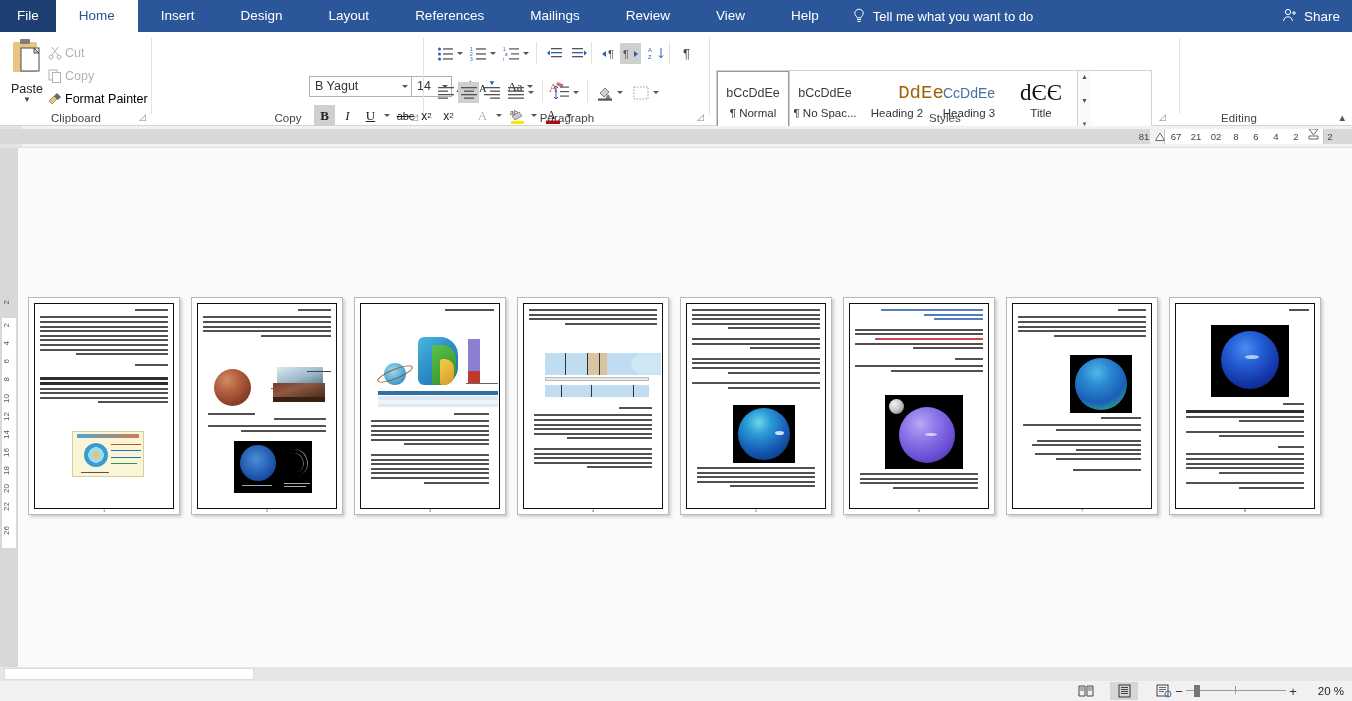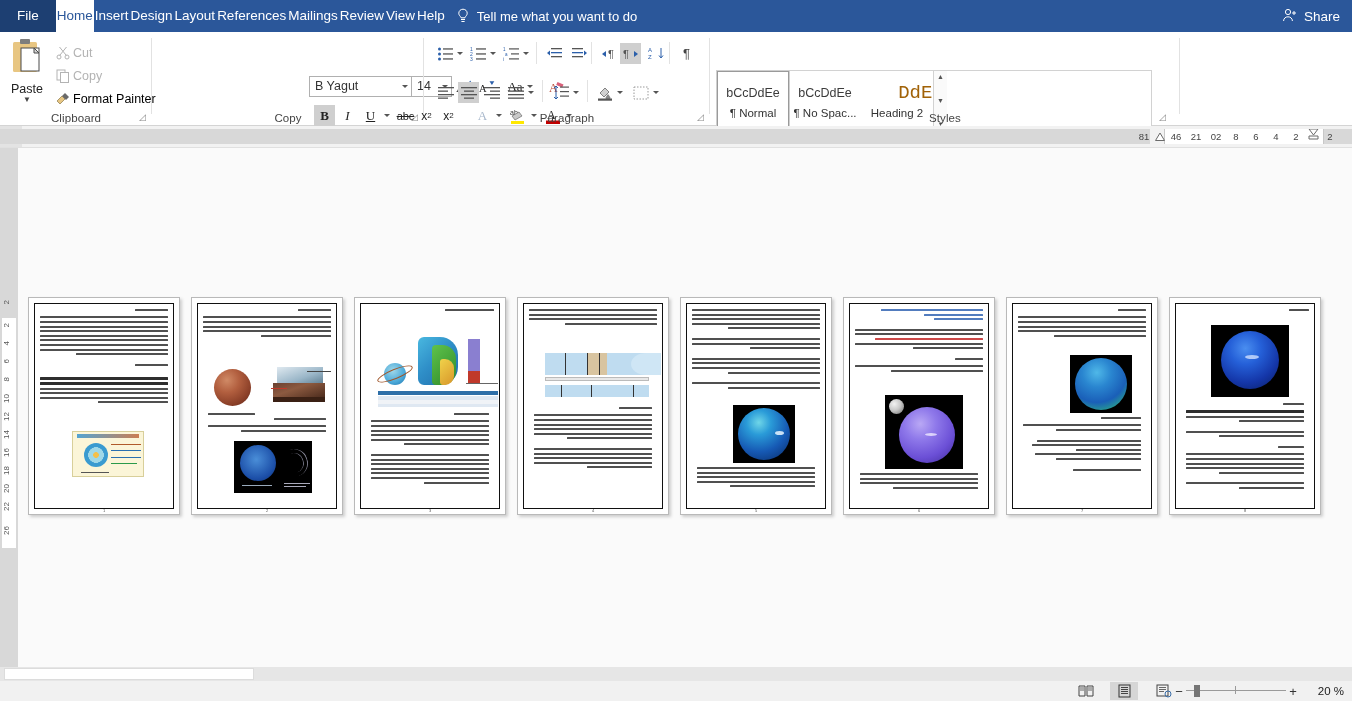--- a/index.html
+++ b/index.html
@@ -11,21 +11,21 @@
     background: #ffffff;
   }
   #app { position: relative; width: 1352px; height: 701px; background:#fff; }
 
   
   .titlebar {
     position:absolute; left:0; top:0; width:1352px; height:32px;
     background:#2b579a; display:flex; align-items:flex-end;
   }
   .tab {
-    height:32px; padding:0 1px; line-height:32px;
+    height:32px; padding:0 23px; line-height:32px;
     font-size:13.5px; color:#ffffff; cursor:default; white-space:nowrap;
   }
   .tab.file { background:#1d3f72; padding:0 17px; }
   .tab.active { background:#ffffff; color:#2b579a; }
   .tellme {
     display:flex; align-items:center; height:32px; margin-left:10px;
     color:#fff; font-size:13px; white-space:nowrap;
   }
   .tellme .bulb { margin-right:7px; display:flex; }
   .share {
@@ -53,21 +53,21 @@
   }
 
   
   .cb-paste {
     position:absolute; left:6px; top:6px; width:42px; height:74px;
     display:flex; flex-direction:column; align-items:center;
   }
   .cb-paste .lbl { font-size:12.5px; color:#222; margin-top:2px; }
   .cb-paste .car { font-size:8px; color:#444; line-height:6px; margin-top:1px;}
   .cb-item {
-    position:absolute; left:52px; height:22px; display:flex; align-items:center;
+    position:absolute; left:44px; height:22px; display:flex; align-items:center;
     font-size:12.5px; white-space:nowrap;
   }
   .cb-item .ic { width:21px; display:flex; justify-content:center; }
   .dim { color:#b3b3b3; }
 
   
   .fontname {
     position:absolute; left:157px; top:44px; width:103px; height:21px;
     border:1px solid #b0b0b0; background:#fff; font-size:12.5px; color:#333;
     padding:0 14px 0 5px; line-height:19px; white-space:nowrap;
@@ -570,48 +570,61 @@
           <span class="nm">¶ Normal</span>
         </div>
         <div class="sty">
           <span class="prev" style="color:#3b3b3b;font-size:12.5px;">bCcDdEe</span>
           <span class="nm">¶ No Spac...</span>
         </div>
         <div class="sty">
           <span class="prev" style="font-family:Liberation Mono, monospace;font-size:19px;color:#a16207;margin-left:48px;">DdEe</span>
           <span class="nm">Heading 2</span>
         </div>
+        <div class="sty">
+          <span class="prev" style="font-size:14px;color:#4a6fa5;">CcDdEe</span>
+          <span class="nm">Heading 3</span>
+        </div>
+        <div class="sty">
+          <span class="prev" style="font-family:'Liberation Serif',serif;font-size:23px;color:#111;">dЄЄ</span>
+          <span class="nm">Title</span>
+        </div>
         <div class="gal-scroll">
           <div>▲</div>
           <div>▼</div>
           <div>▾</div>
         </div>
       </div>
       <div class="grp-label">Styles</div>
       <div class="dlg" style="right:12px;">◿</div>
       <div class="grp-sep" style="right:0;"></div>
     </div>
 
+    <div class="grp" style="left:1180px;width:172px;">
+
+      <div class="grp-label" style="width:74px;left:22px;">Editing</div>
+      <div class="collapse">▴</div>
+    </div>
   </div>
 
   <div class="hruler">
     <div class="hr-ind">
         <span class="sq"></span>
       </div>
     <div class="hr-grey-r"></div>
     <div class="hr-white"></div>
     <div class="hr-grey-l"></div>
     <div class="hr-track">
       <span class="hr-num">81</span>
       <span style="width:12px;display:flex;justify-content:center;">
         <svg width="10" height="8" viewBox="0 0 10 8">
             <path d="M5 0L9.5 7.5H.5z" fill="#fff" stroke="#6a6a6a" stroke-width="1"></path>
           </svg>
       </span>
-      <span class="hr-num">46</span>
+      <span class="hr-num">67</span>
       <span class="hr-num">21</span>
       <span class="hr-num">02</span>
       <span class="hr-num">8</span>
       <span class="hr-num">6</span>
       <span class="hr-num">4</span>
       <span class="hr-num">2</span>
       <span style="width:14px;display:flex;justify-content:center;">
         <svg width="11" height="15" viewBox="0 0 11 15">
             <path d="M5.5 6L10 0H1z" fill="#fff" stroke="#6a6a6a" stroke-width="1"></path>
             <path d="M1 7h9v3H1z" fill="#fff" stroke="#6a6a6a" stroke-width="1"></path>

